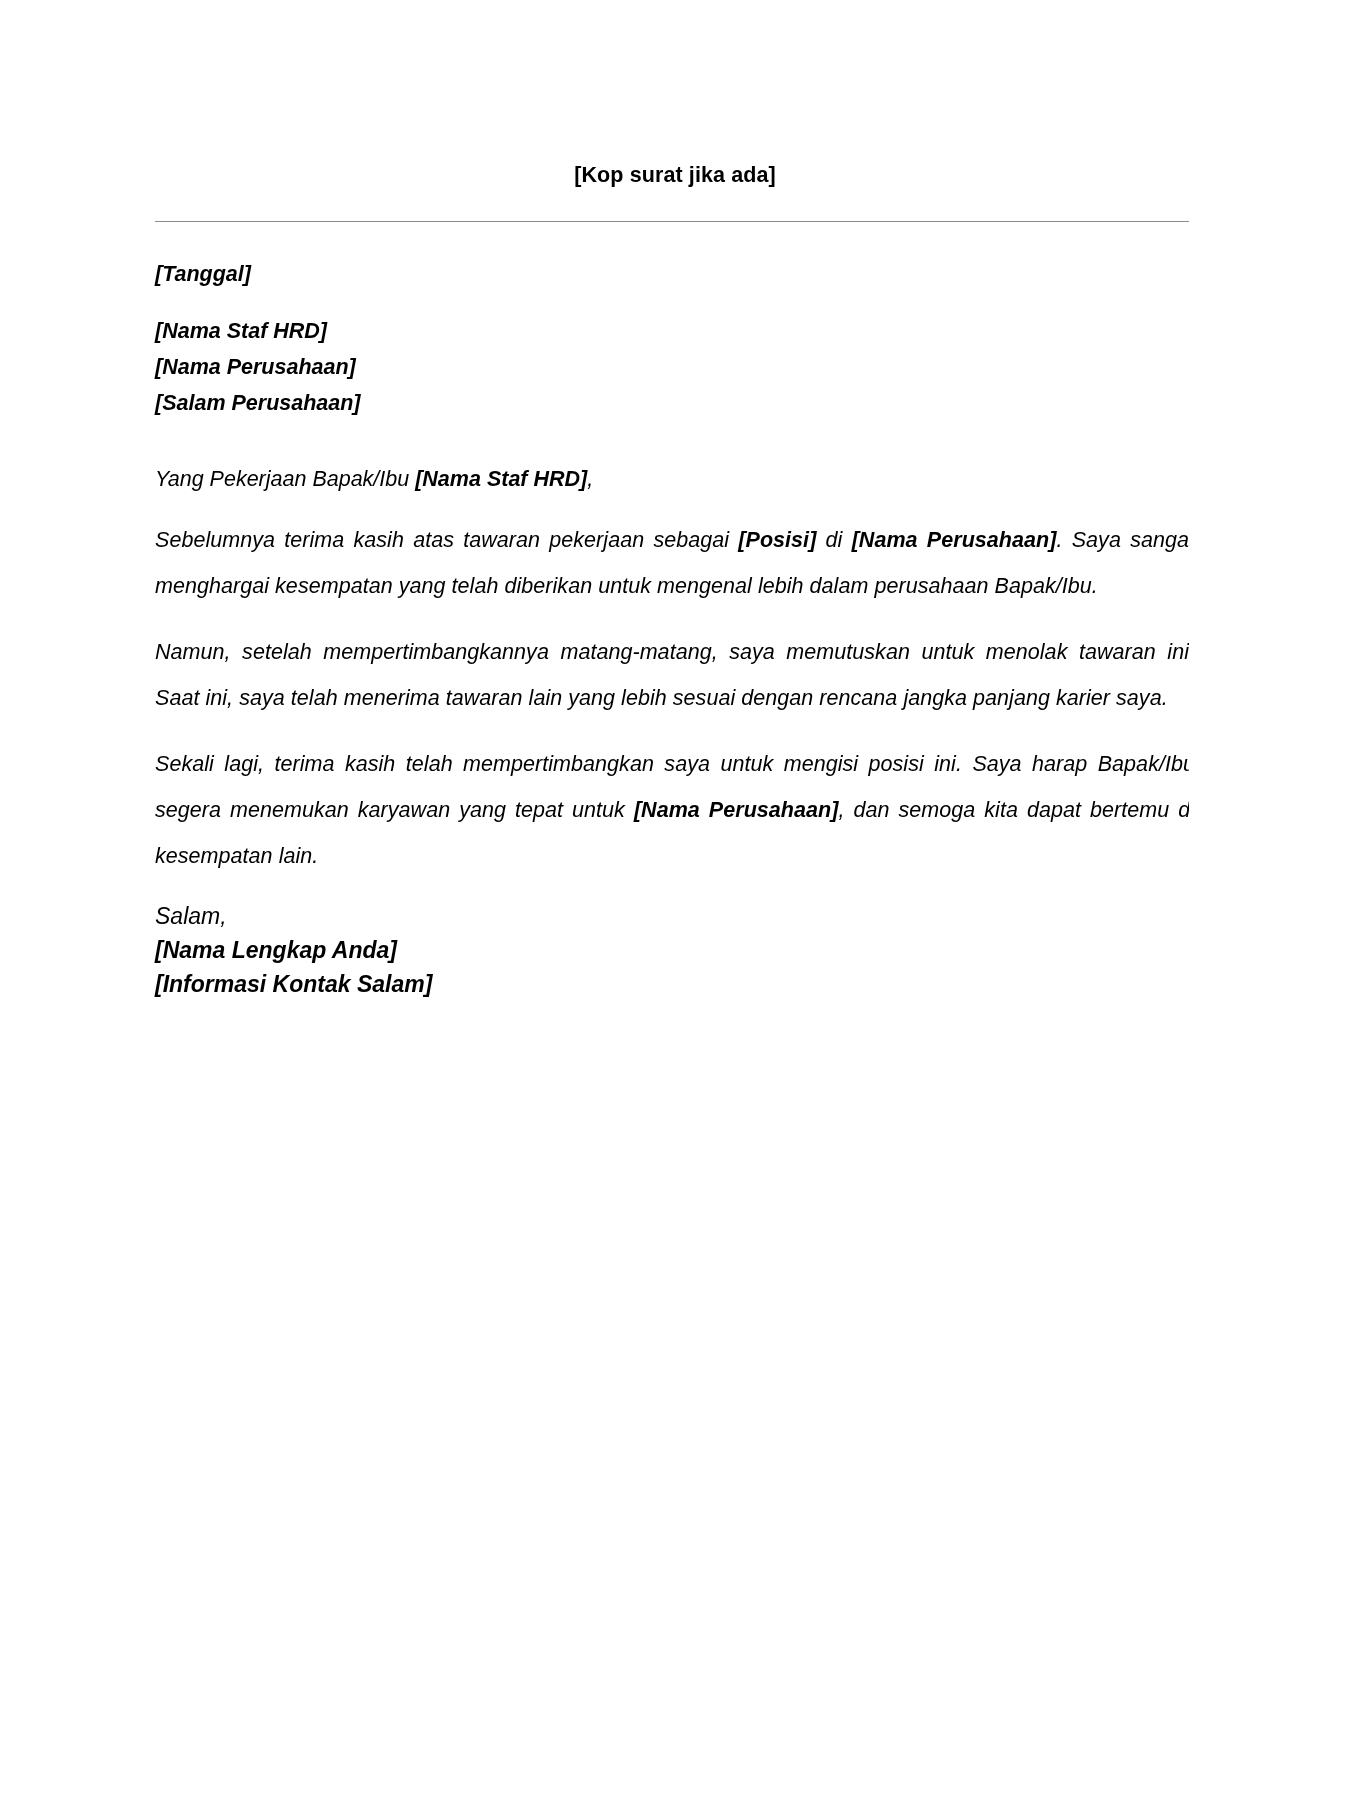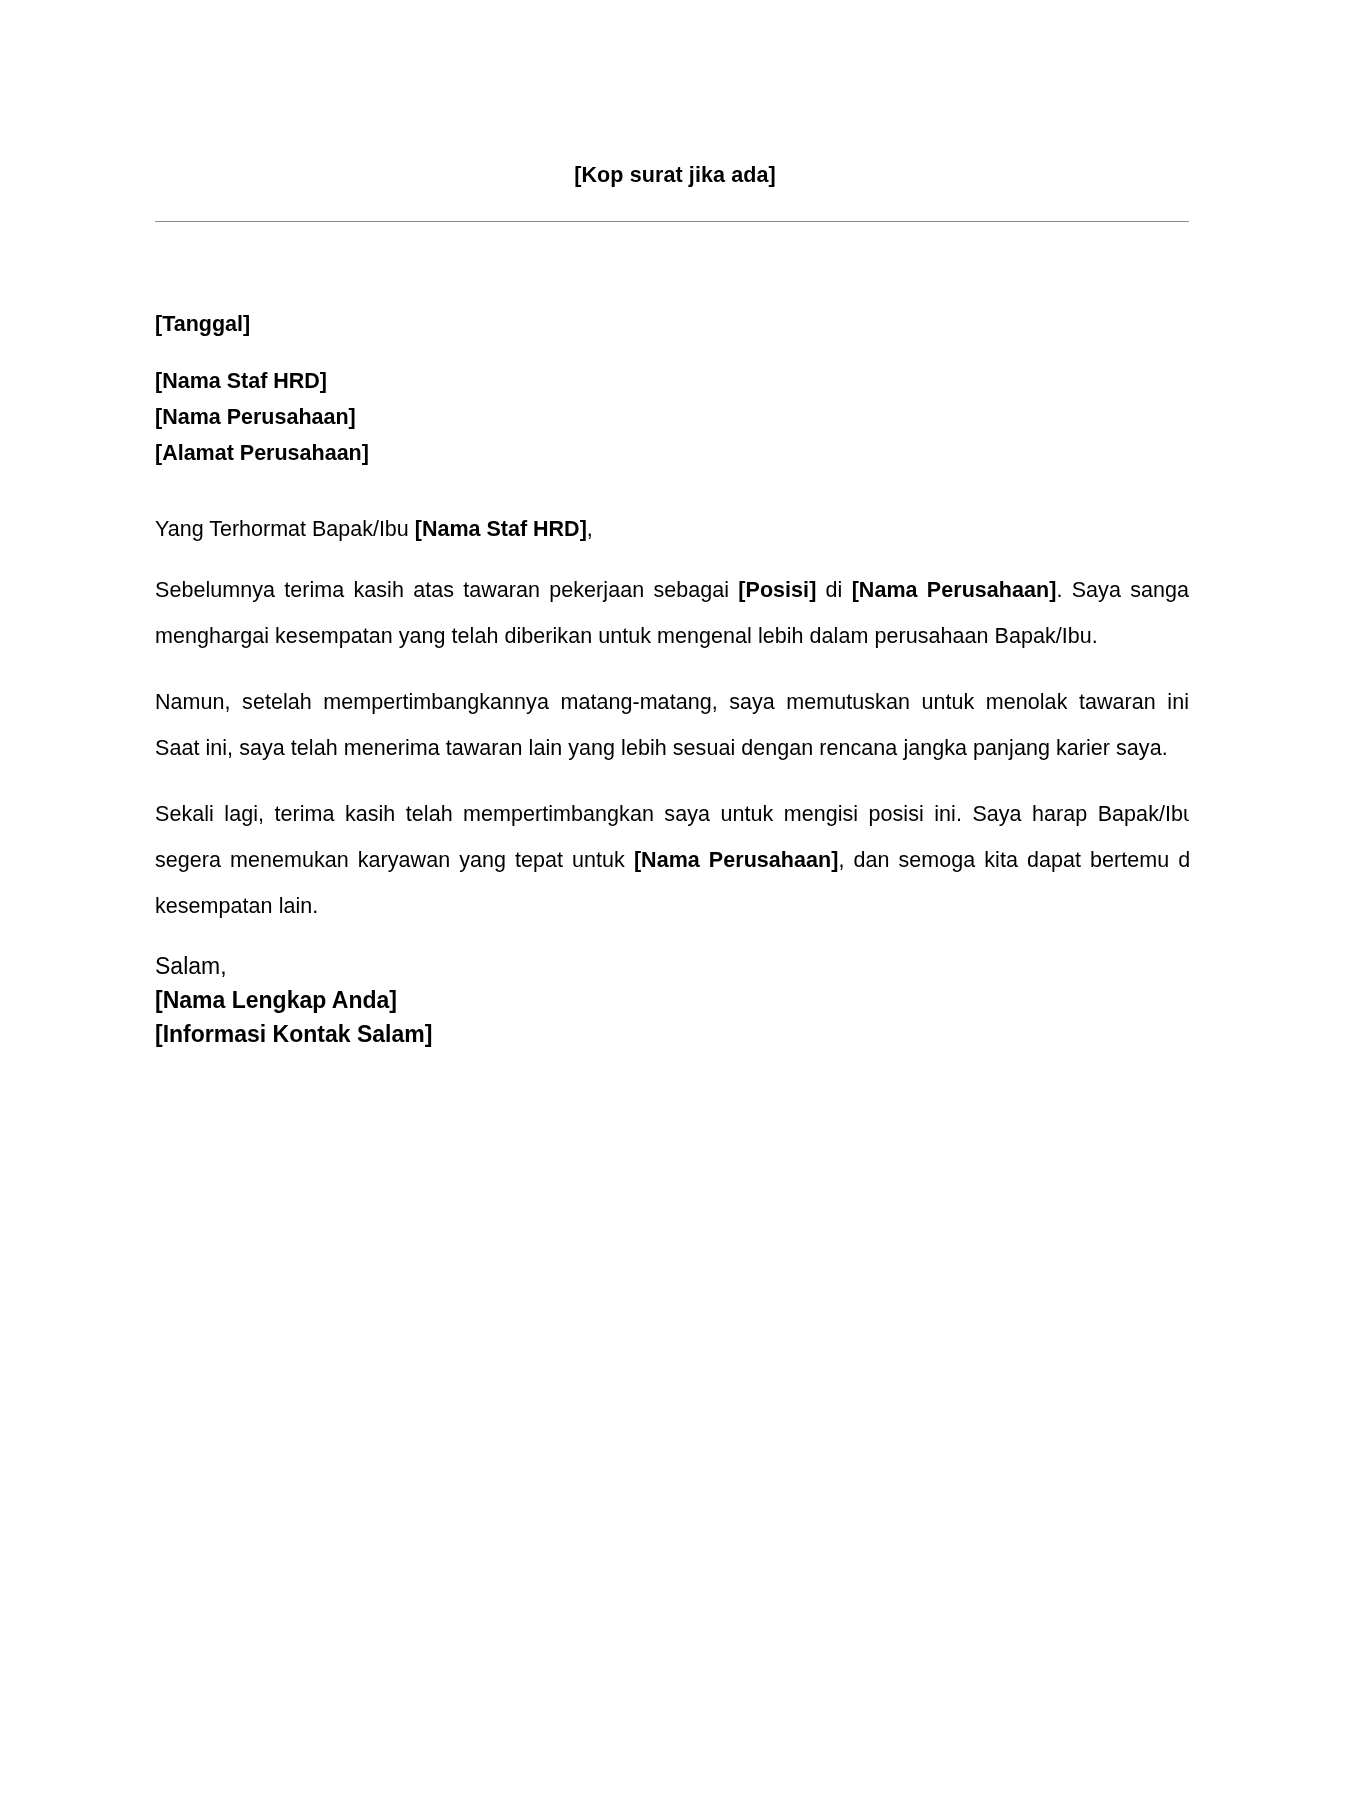--- a/index.html
+++ b/index.html
@@ -35,21 +35,22 @@
   }
   .rule {
     margin-top: 33px;
     height: 1px;
     background: #8a8a8a;
     width: 100%;
     font-size: 0;
     line-height: 0;
   }
   .body-area {
-    margin-top: 84px;
+    margin-top: 34px;
+    font-style: italic;
   }
   .blk {
     font-size: 21.5px;
     line-height: 36px;
     color: #000000;
   }
   .blk.bold {
     font-weight: bold;
   }
   .gap-lg {
@@ -90,30 +91,30 @@
 
     <div class="body-area">
 
       <div class="blk bold">[Tanggal]</div>
 
       <div class="gap-lg"></div>
 
       <div class="blk bold">
         <span class="stack-line">[Nama Staf HRD]</span>
         <span class="stack-line">[Nama Perusahaan]</span>
-        <span class="stack-line">[Alamat Perusahaan]</span>
+        <span class="stack-line">[Salam Perusahaan]</span>
       </div>
 
       <div class="gap-md"></div>
 
 
       <div class="gap-md"></div>
 
       <div class="blk">
-        <span>Yang Terhormat Bapak/Ibu </span><b>[Nama Staf HRD]</b><span>,</span>
+        <span>Yang Pekerjaan Bapak/Ibu </span><b>[Nama Staf HRD]</b><span>,</span>
       </div>
 
       <div class="gap-md"></div>
 
       <p class="para"><span>Sebelumnya terima kasih atas tawaran pekerjaan sebagai </span><b>[Posisi]</b><span> di </span><b>[Nama Perusahaan]</b><span>. Saya sangat menghargai kesempatan yang telah diberikan untuk mengenal lebih dalam perusahaan Bapak/Ibu.</span></p>
 
       <div class="gap-md"></div>
 
       <p class="para">Namun, setelah mempertimbangkannya matang-matang, saya memutuskan untuk menolak tawaran ini. Saat ini, saya telah menerima tawaran lain yang lebih sesuai dengan rencana jangka panjang karier saya.</p>
 

